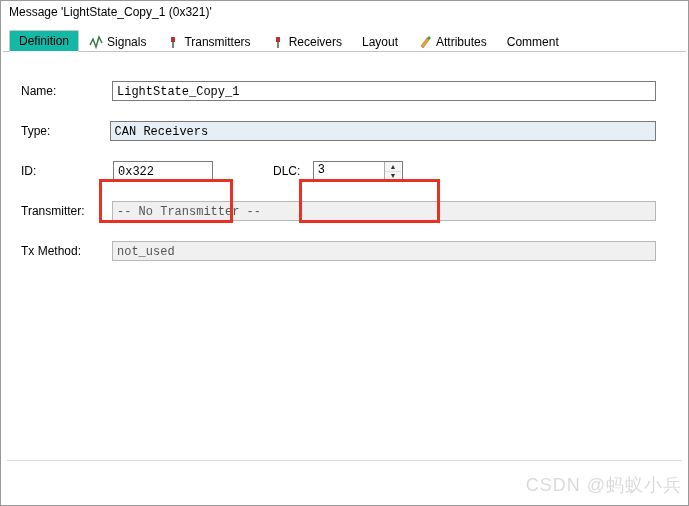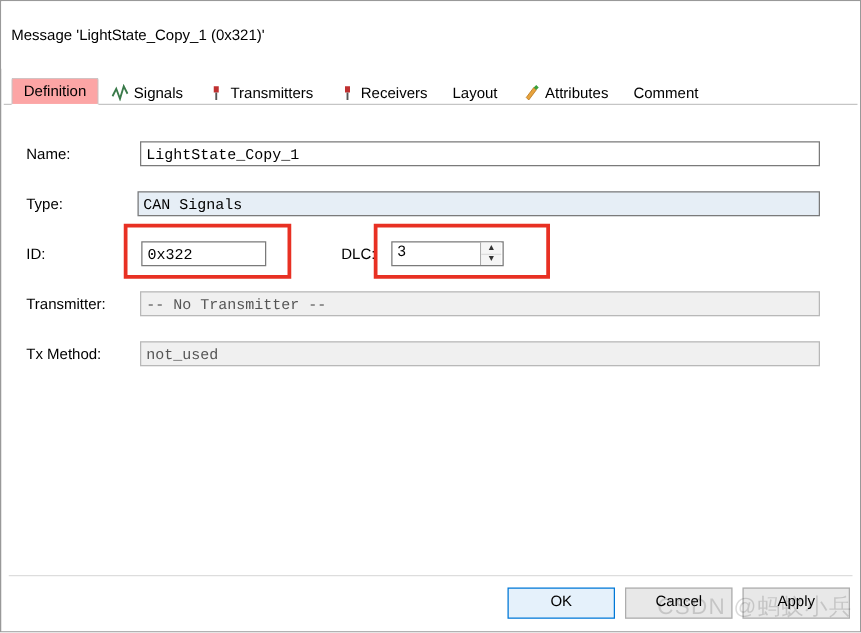--- a/index.html
+++ b/index.html
@@ -18,21 +18,21 @@
     width: 689px;
     height: 506px;
     border: 1px solid #999;
     box-sizing: border-box;
     position: relative;
     background: #fff;
   }
 
   .titlebar {
     font-size: 12px;
-    padding: 20px 8px;
+    padding: 4px 8px;
     color: #000;
     background: #fff;
   }
 
   .tabs {
     display: flex;
     align-items: flex-end;
     border-bottom: 1px solid #c5c5c5;
     padding: 0 6px;
     height: 24px;
@@ -51,21 +51,21 @@
     font-size: 12px;
     color: #000;
     cursor: default;
     position: relative;
     top: 1px;
     white-space: nowrap;
   }
   .tab.active {
     border: 1px solid #c5c5c5;
     border-bottom: 1px solid #fff;
-    background: #fca5a5;
+    background: #14b8a6;
     border-radius: 2px 2px 0 0;
     z-index: 2;
     justify-content: flex-end;
   }
   .tab-icon { width: 14px; height: 14px; display:inline-block; }
 
   .form-area {
     padding: 30px 32px 10px 20px;
     position: relative;
   }
@@ -232,21 +232,21 @@
 
   <div class="form-area">
 
     <div class="row">
       <div class="label">Name:</div>
       <div class="field wide">LightState_Copy_1</div>
     </div>
 
     <div class="row">
       <div class="label">Type:</div>
-      <div class="field type">CAN Signals</div>
+      <div class="field type">CAN Receivers</div>
     </div>
 
     <div class="row id-dlc-row">
       <div class="label">ID:</div>
       <div class="field medium">0x322</div>
       <div class="dlc-label">DLC:</div>
       <div class="spinner-wrap">
         <div class="numfield">3</div>
         <div class="spinner-btns">
           <div class="sp">▲</div>
@@ -266,21 +266,16 @@
     </div>
 
 
   </div>
 
   <div id="redbox-id" class="red-box"></div>
   <div id="redbox-dlc" class="red-box"></div>
 
   <div class="hr-line"></div>
 
-  <div class="button-bar">
-    <div class="btn primary">OK</div>
-    <div class="btn">Cancel</div>
-    <div class="btn">Apply</div>
-  </div>
 
   <div class="watermark">CSDN @蚂蚁小兵</div>
 
 </div>
 
 </body></html>

